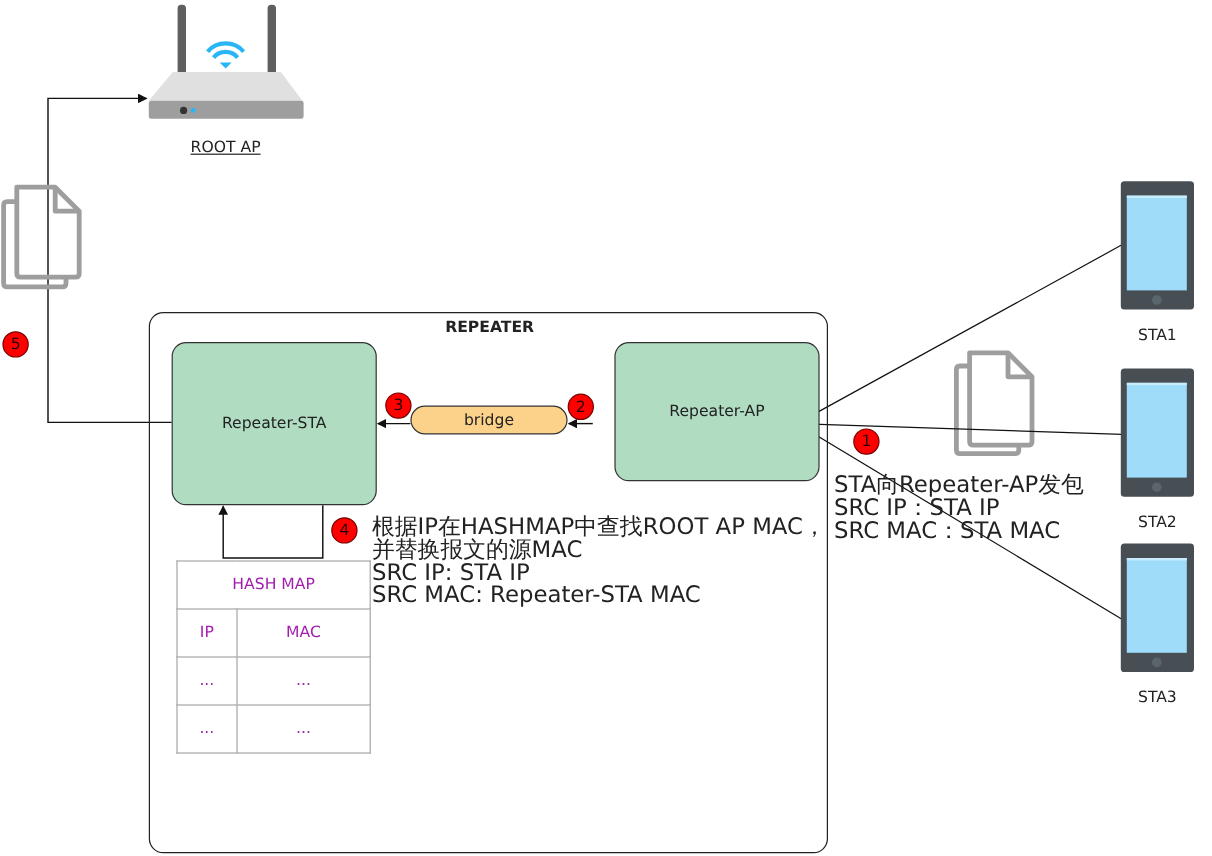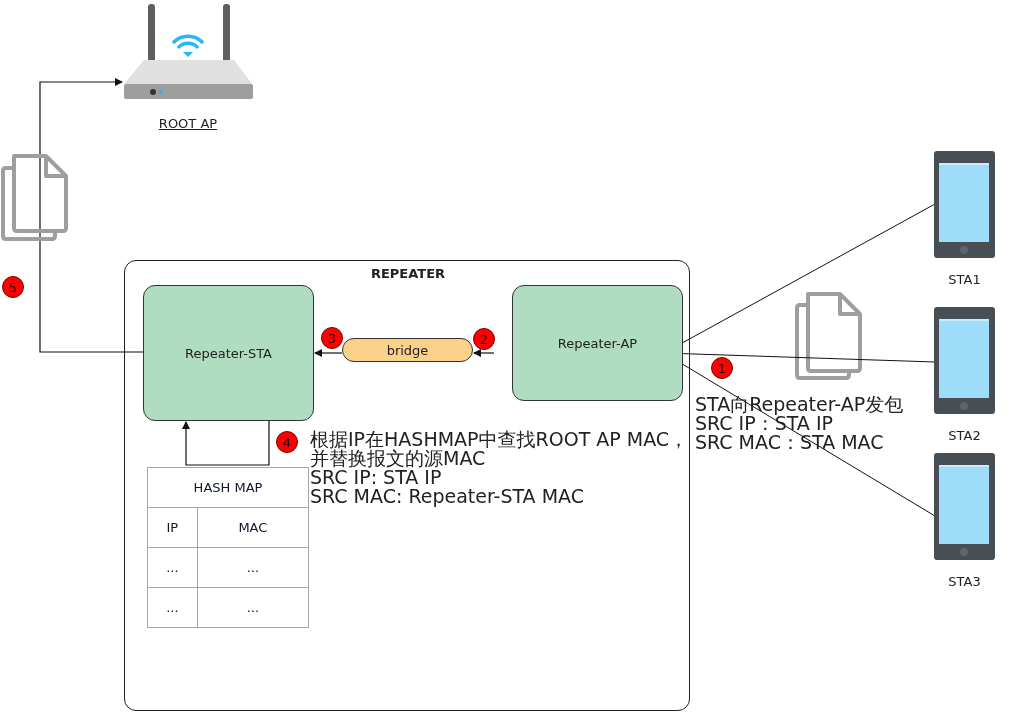--- a/index.html
+++ b/index.html
@@ -14,21 +14,21 @@
           box-sizing:border-box; display:flex; align-items:center; justify-content:center;
           font-size:13px; color:#222; }
   .bridge { position:absolute; left:342px; top:338px; width:131px; height:24px;
             background:#fcd18a; border:1px solid #333; border-radius:13px; box-sizing:border-box;
             display:flex; align-items:center; justify-content:center; font-size:13px; }
   .badge { position:absolute; width:22px; height:22px; border-radius:50%; background:#ff0000;
            border:1px solid #7a0000; box-sizing:border-box; color:#2a0000; font-size:13px;
            display:flex; align-items:center; justify-content:center; }
   table.hash { position:absolute; left:147px; top:467px; width:162px; border-collapse:collapse; }
   table.hash td { border:1px solid #a6a6a6; height:39px; text-align:center; font-size:13px;
-                  color:#0f172a; padding:0; }
+                  color:#a21caf; padding:0; }
   .note { position:absolute; font-size:19px; line-height:19px; color:#222; white-space:nowrap; }
 </style>
 </head>
 <body>
 
 <svg id="diagram" viewBox="0 0 1010 713" xmlns="http://www.w3.org/2000/svg">
   <defs>
     <marker id="arr" markerWidth="8" markerHeight="8" refX="7" refY="4" orient="auto" markerUnits="userSpaceOnUse">
       <path d="M0,0 L8,4 L0,8 Z" fill="#111"></path>
     </marker>

